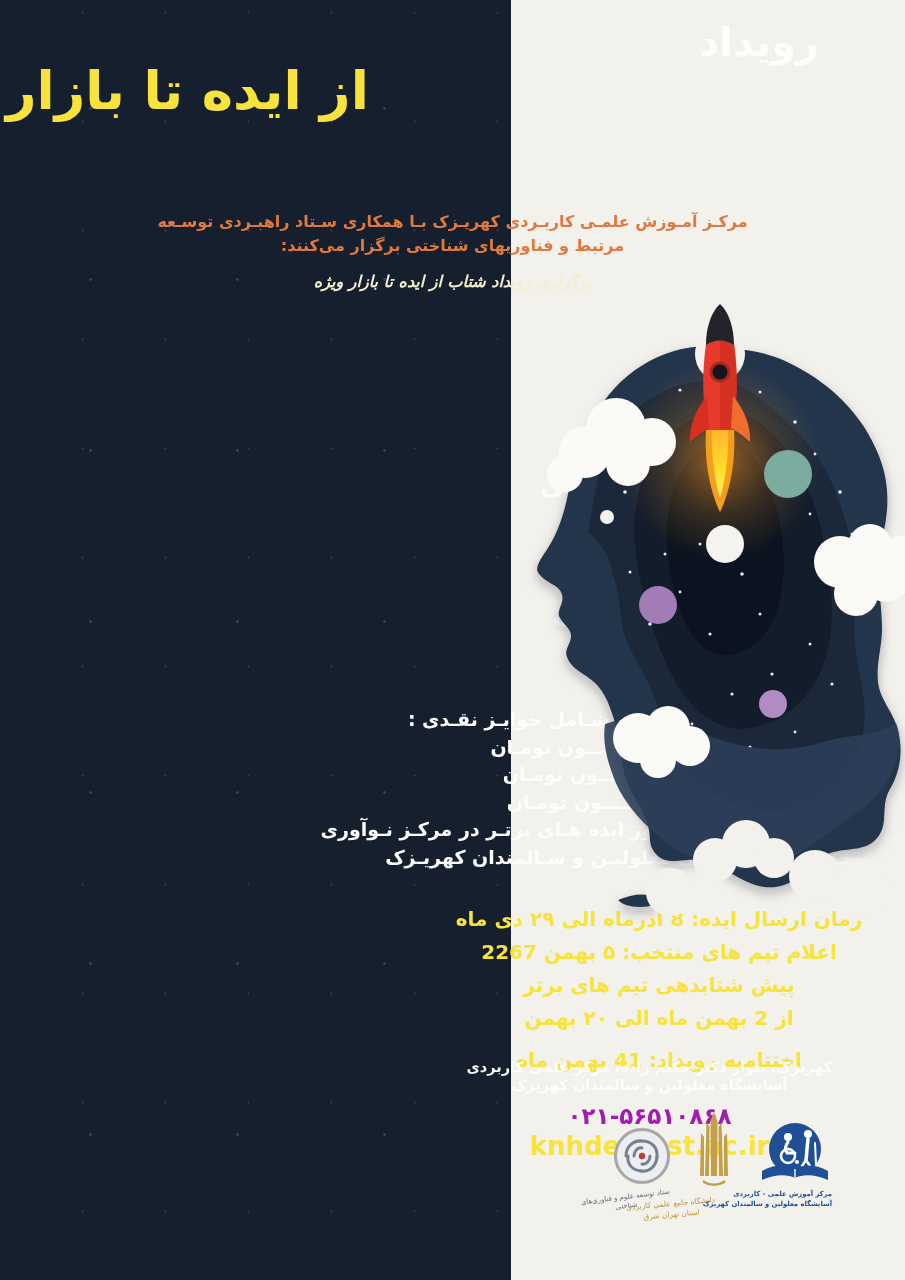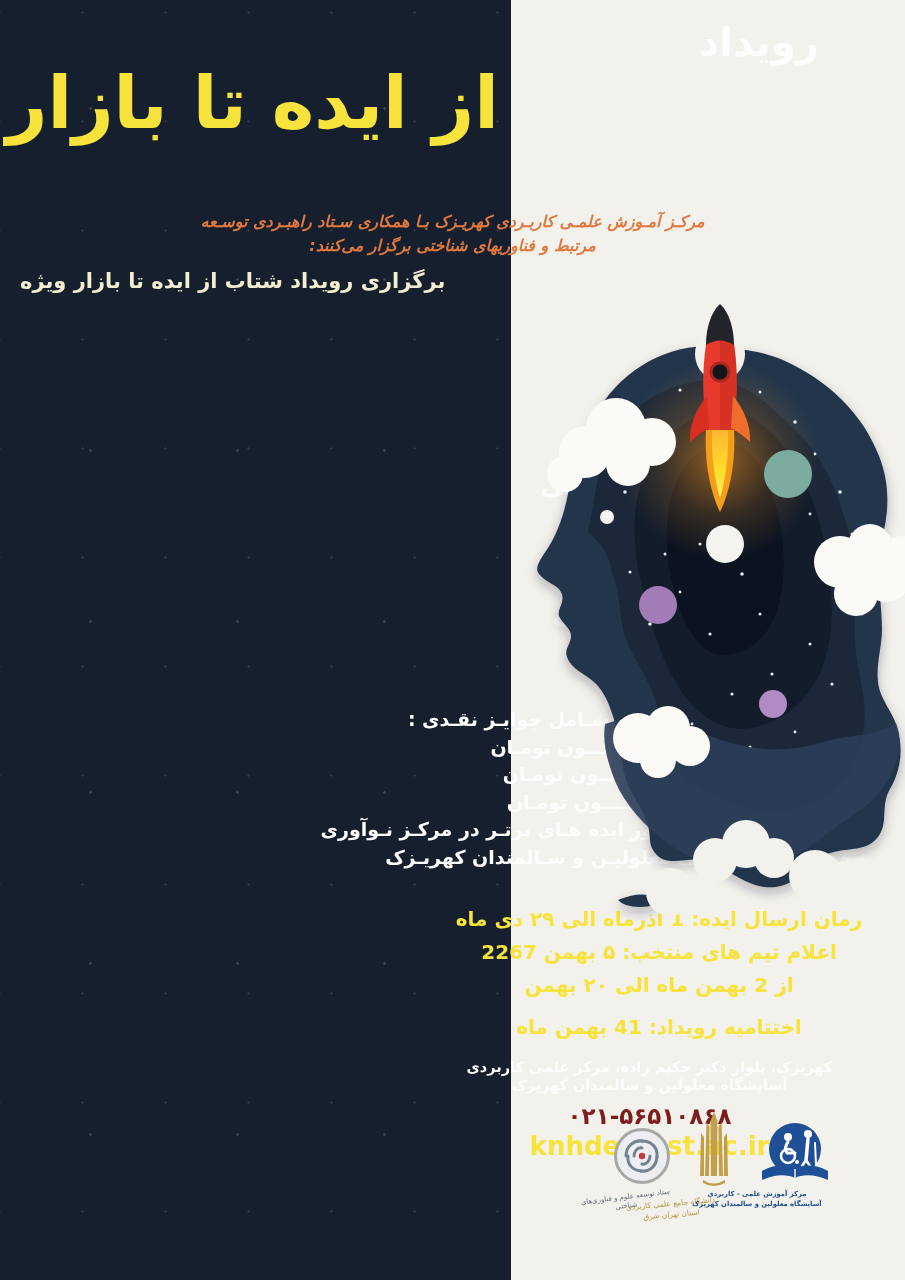--- a/index.html
+++ b/index.html
@@ -16,48 +16,48 @@
       radial-gradient(circle, rgba(255,255,255,.16) 1px, transparent 1.6px),
       radial-gradient(circle, rgba(255,255,255,.10) 1px, transparent 1.4px);
     background-size:147px 171px, 83px 109px;
     background-position:17px 23px, 41px 67px;
   }
   .right-panel{position:absolute;top:0;left:0;width:394px;height:1280px;background:#f3f1ec;}
 
   .abs{position:absolute;}
 
   .kicker{top:20px;right:86px;font-size:40px;font-weight:bold;color:#fdfdfd;line-height:1.1;letter-spacing:1px;}
-  .main-title{top:58px;right:8px;left:6px;text-align:left;font-size:72px;font-weight:bold;color:#f7e33b;line-height:1.25;white-space:nowrap;}
-
-  .organizer{top:210px;right:20px;left:20px;text-align:center;font-size:16px;font-weight:bold;line-height:24px;color:#e0793f;font-style:italic;}
-  .subtitle{top:266px;right:20px;left:20px;text-align:left;font-size:21px;font-weight:bold;line-height:31px;color:#f3eecf;}
+  .main-title{top:58px;right:8px;left:6px;text-align:left;font-size:53px;font-weight:bold;color:#f7e33b;line-height:1.25;white-space:nowrap;}
+
+  .organizer{top:210px;right:20px;left:20px;text-align:center;font-size:16px;font-weight:bold;line-height:24px;color:#e0793f;}
+  .subtitle{top:266px;right:20px;left:20px;text-align:center;font-size:16px;font-weight:bold;line-height:31px;color:#f3eecf;font-style:italic;}
 
   .axes-heading{top:427px;right:70px;width:380px;text-align:center;font-size:23px;font-weight:bold;color:#f7e33b;}
   .axes-list{top:463px;right:63px;text-align:right;font-size:27px;font-weight:bold;color:#fdfdfd;line-height:43px;}
 
   .prizes-heading{top:651px;right:80px;width:380px;text-align:center;font-size:24px;font-weight:bold;color:#f7e33b;}
   .prizes-body{top:706px;right:52px;left:30px;text-align:right;font-size:19px;font-weight:bold;color:#fdfdfd;line-height:27.5px;}
   .prizes-body .num{color:#f7e33b;}
 
   .schedule{top:903px;right:26px;width:440px;text-align:center;font-size:20px;font-weight:bold;color:#f7e33b;line-height:33px;}
   .schedule .closing{margin-top:9px;}
 
   .contact{top:1058px;right:0;width:511px;text-align:center;}
   .contact .addr{font-size:14.5px;font-weight:bold;color:#fdfdfd;line-height:18px;}
-  .contact .phone{margin-top:9px;font-size:23px;font-weight:bold;color:#7f1d1d;letter-spacing:1px;}
+  .contact .phone{margin-top:9px;font-size:23px;font-weight:bold;color:#a21caf;letter-spacing:1px;}
   .contact .site{margin-top:2px;font-size:26px;font-weight:bold;color:#f7e33b;}
   .illus-wrap{position:absolute;top:292px;left:510px;width:395px;height:670px;}
 
   
   figure{margin:0;padding:0;}
   .logo-cognitive{position:absolute;left:612px;top:1126px;width:60px;}
   .logo-cognitive figcaption{margin-top:3px;width:92px;margin-left:-16px;font-size:7px;color:#5f6b78;text-align:center;transform:rotate(-7deg);line-height:9px;}
   .logo-uast{position:absolute;left:697px;top:1110px;width:34px;text-align:center;}
   .logo-uast figcaption{width:120px;margin-left:-43px;margin-top:4px;font-size:7.5px;color:#b8963e;line-height:11px;transform:rotate(-5deg);}
-  .logo-kahrizak{position:absolute;left:758px;top:1122px;width:74px;text-align:center;}
+  .logo-kahrizak{position:absolute;left:758px;top:1122px;width:74px;text-align:right;}
   .logo-kahrizak figcaption{width:150px;margin-left:-38px;margin-top:2px;font-size:6.8px;font-weight:bold;color:#1e4f97;line-height:9.5px;}
 </style>
 </head>
 <body>
 
 <div class="poster">
 
   <div class="right-panel"></div>
   <div class="left-panel"></div>
 
@@ -85,22 +85,23 @@
   <div class="abs prizes-body">
     <div><span>حمایـت از </span><span class="num">۳</span><span> تیـم برگزیـده شـامل جوایـز نقـدی :</span></div>
     <div><span>تیــــــــم اول: </span><span class="num">۳۰</span><span> میلیــــــــــون تومـان</span></div>
     <div><span>تیــــــــم دوم: </span><span class="num">۲۰</span><span> میلیــــــــون تومـان</span></div>
     <div><span>تیــــــــم سوم: </span><span class="num">۱۳</span><span> میلیــــــون تومـان</span></div>
     <div>و استقرار هسـته فنـاور ایده هـای برتـر در مرکـز نـوآوری</div>
     <div>خدمـات توانبخشـی معلولیـن و سـالمندان کهریـزک</div>
   </div>
 
   <div class="abs schedule">
-    <div>زمان ارسال ایده: 1 آذرماه الی ۲۹ دی ماه</div>
+    <div>زمان ارسال ایده: 8 آذرماه الی ۲۹ دی ماه</div>
     <div>اعلام تیم های منتخب: ۵ بهمن 2267</div>
+    <div>پیش شتابدهی تیم های برتر</div>
     <div>از 2 بهمن ماه الی ۲۰ بهمن</div>
     <div class="closing">اختتامیه رویداد: 41 بهمن ماه</div>
   </div>
 
   <div class="abs contact">
     <div class="addr">کهریزک، بلوار دکتر حکیم زاده، مرکز علمی کاربردی</div>
     <div class="addr">آسایشگاه معلولین و سالمندان کهریزک</div>
     <div class="phone" dir="ltr">۰۲۱-۵۶۵۱۰۸۶۸</div>
     <div class="site" dir="ltr">knhde-uast.ac.ir</div>
   </div>

